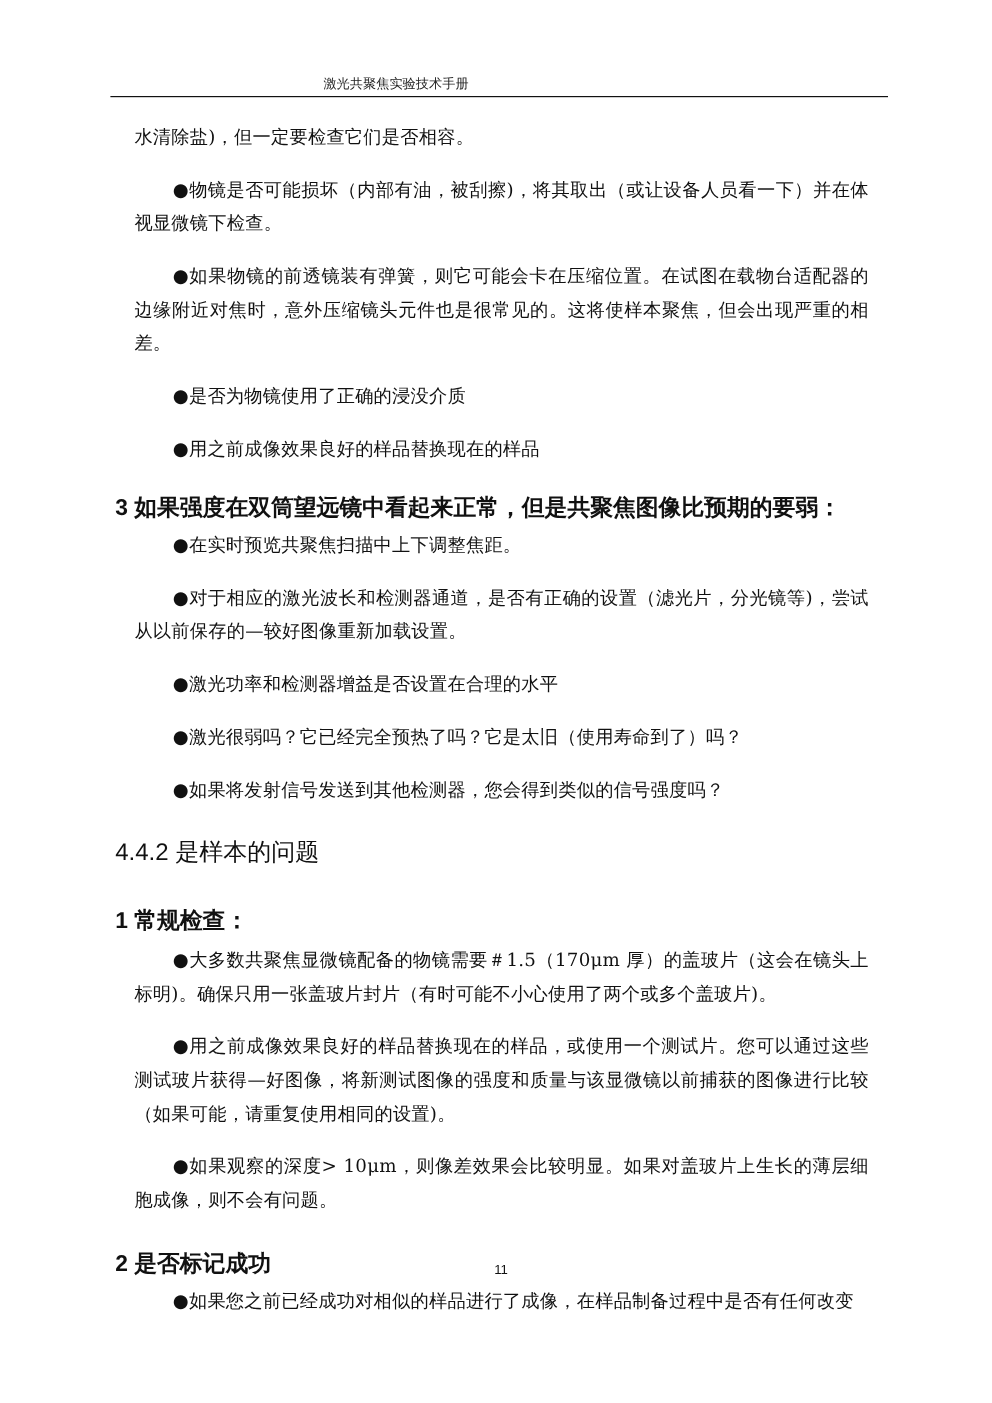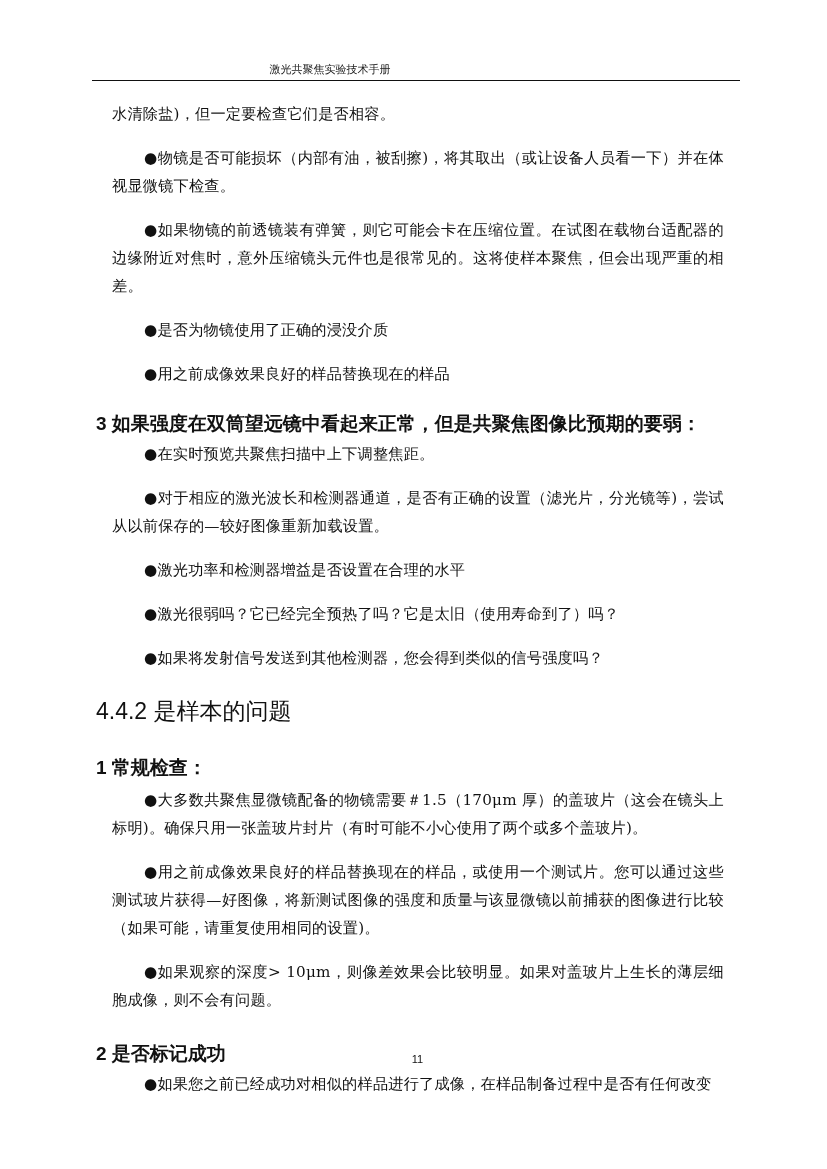--- a/index.html
+++ b/index.html
@@ -9,21 +9,21 @@
             font-size: 11px; color: #222; }
   .header-rule { position: absolute; top: 80px; left: 92px; width: 648px; height: 0;
                  border-top: 1.3px solid #111; }
   .content { position: absolute; left: 96px; top: 100px; width: 644px; }
   p { margin: 16px; font-size: 15.2px; line-height: 28px; text-align: justify; letter-spacing: 0.2px; }
   p.indent { text-indent: 32px; }
   .gap { margin-top: 4px; }
   h3 { font-family: "Liberation Sans", "DejaVu Sans", sans-serif; font-weight: bold;
        font-size: 19px; margin: 0; line-height: 28px; }
   h2 { font-family: "Liberation Sans", "DejaVu Sans", sans-serif; font-weight: normal;
-       font-size: 23px; margin: 0; line-height: 34px; }
+       font-size: 20px; margin: 0; line-height: 34px; }
   .page-num { position: absolute; top: 1053px; left: 4px; width: 827px; text-align: center;
               font-size: 11px; font-family: "Liberation Sans", sans-serif; }
 </style>
 </head>
 <body>
 
 <div class="header">激光共聚焦实验技术手册</div>
 <div class="header-rule"></div>
 
 <div class="content">

